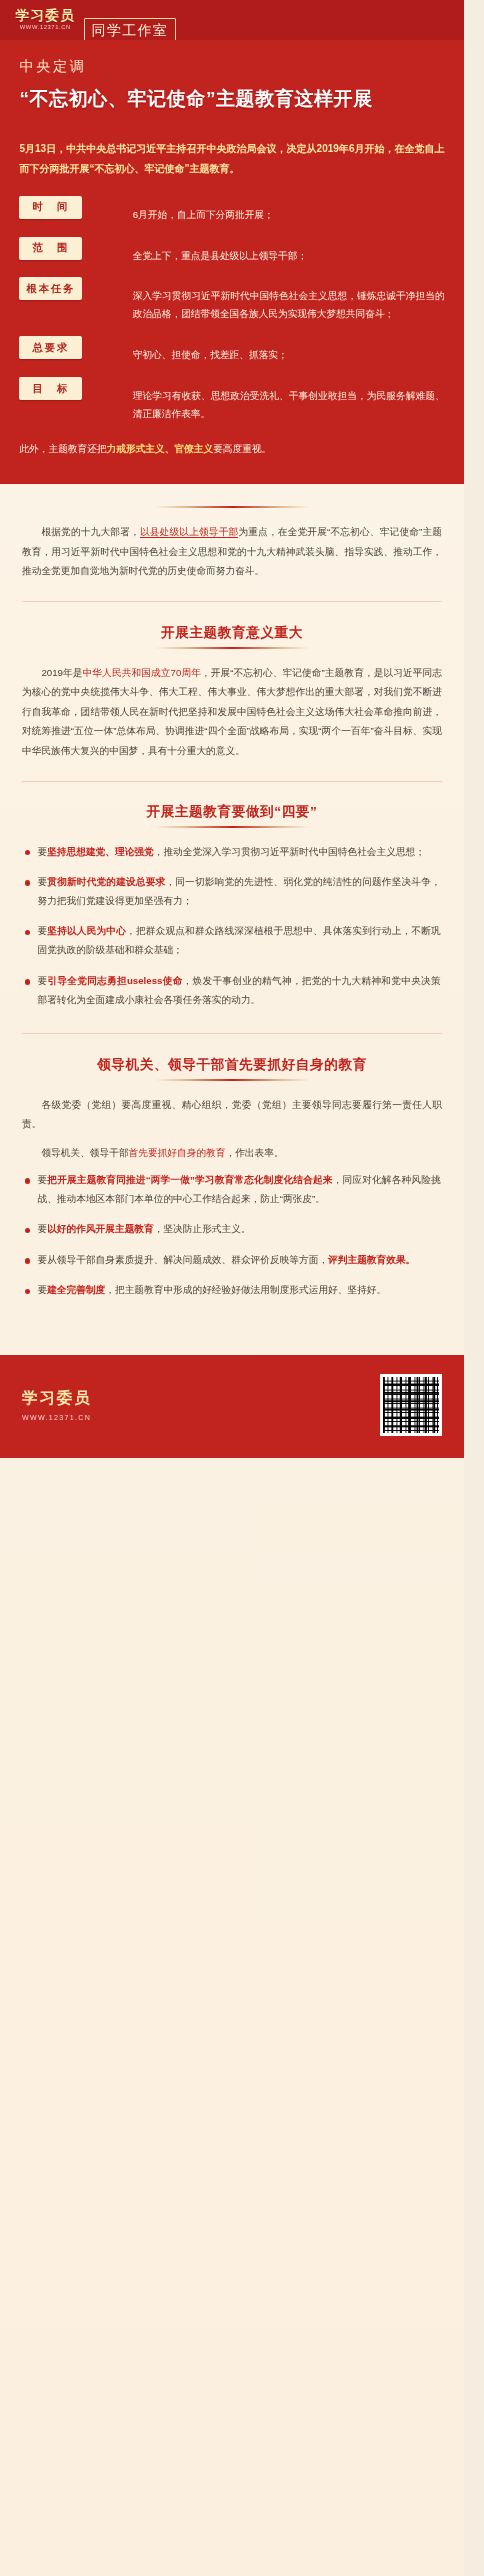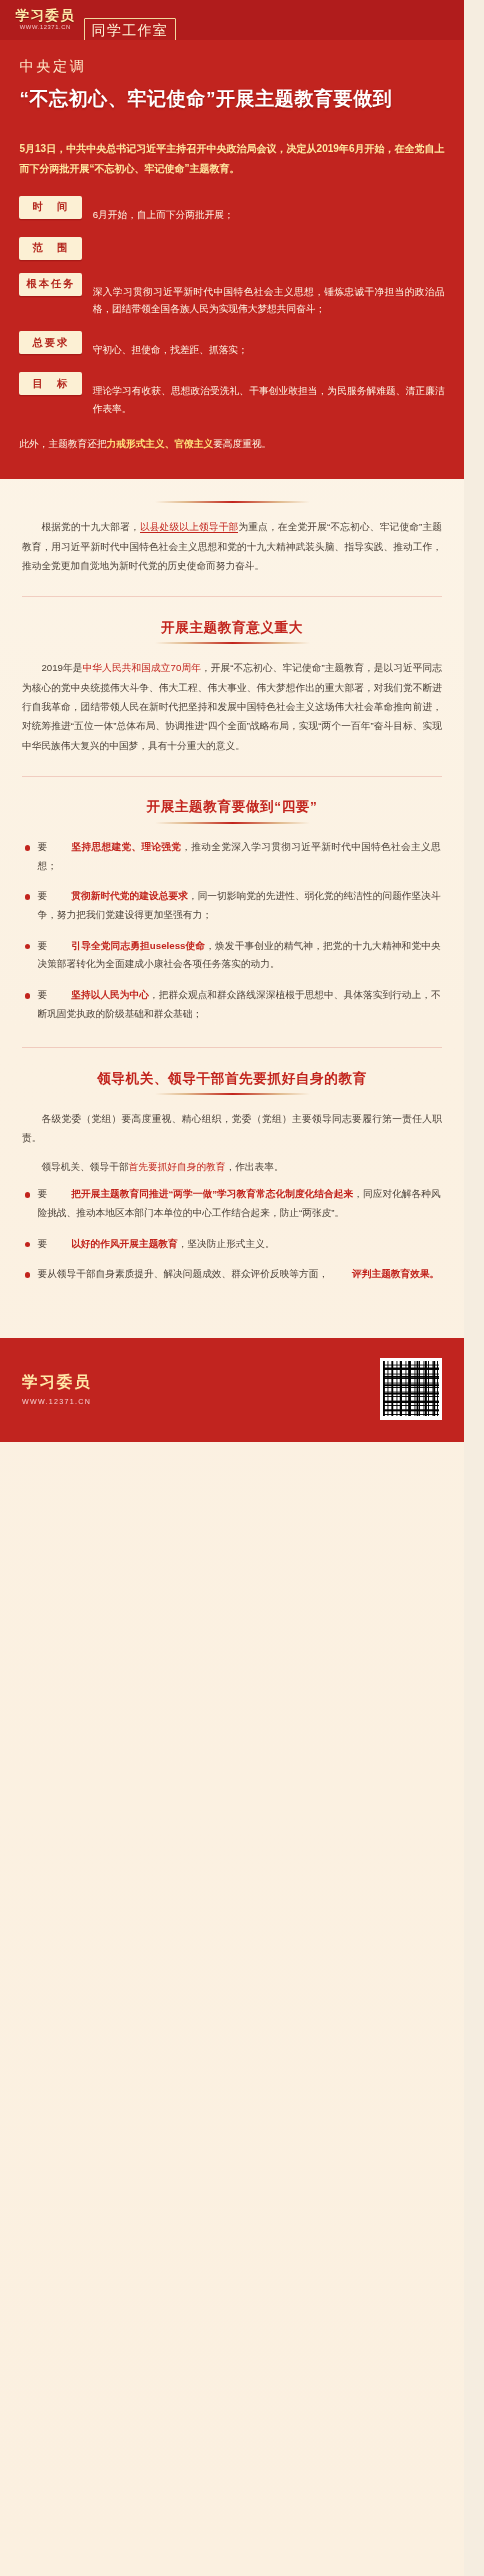--- a/index.html
+++ b/index.html
@@ -91,20 +91,21 @@
     font-size: 10px;
     line-height: 2;
     font-weight: bold;
     text-align: justify;
     padding: 3.9px 0 17px 0;
   }
   .row {
     display: flex;
     align-items: flex-start;
     margin-bottom: 13px;
+    gap: 40px;
   }
   .tag {
     flex: 0 0 63px;
     background: #fcf0d4;
     color: #b3261d;
     font-size: 10.3px;
     font-weight: bold;
     text-align: center;
     padding: 4.5px 0;
     border-radius: 1.9px;
@@ -173,21 +174,21 @@
     content: "";
     position: absolute;
     left: 1.3px;
     top: 7.1px;
     width: 5.8px;
     height: 5.8px;
     border-radius: 50%;
     background: #c2241d;
   }
   li.red { color: #c2241d; }
-  li .strong { color: #c2241d; font-weight: bold; margin-left: 24px; }
+  li .strong { color: #c2241d; font-weight: bold; }
 
   
   .bottom {
     margin-top: 26px;
     background: #c1241f;
     padding: 19.4px 22px 22px 22px;
     display: flex;
     align-items: center;
     justify-content: space-between;
   }
@@ -233,33 +234,34 @@
   <div class="topbar">
     <div class="logo">
       <span class="logo-main">学习委员</span>
       <span class="logo-sub">WWW.12371.CN</span>
     </div>
     <span class="studio-tag">同学工作室</span>
   </div>
 
   <div class="hero">
     <div class="hero-kicker">中央定调</div>
-    <div class="hero-title">“不忘初心、牢记使命”开展主题教育要做到</div>
+    <div class="hero-title">“不忘初心、牢记使命”主题教育这样开展</div>
   </div>
 
   <div class="redpanel">
     <div class="lead">5月13日，中共中央总书记习近平主持召开中央政治局会议，决定从2019年6月开始，在全党自上而下分两批开展“不忘初心、牢记使命”主题教育。</div>
 
     <div id="rows-container">
         <div class="row">
           <div class="tag">时　间</div>
           <div class="row-text">6月开始，自上而下分两批开展；</div>
         </div>
         <div class="row">
           <div class="tag">范　围</div>
+          <div class="row-text">全党上下，重点是县处级以上领导干部；</div>
         </div>
         <div class="row">
           <div class="tag">根本任务</div>
           <div class="row-text">深入学习贯彻习近平新时代中国特色社会主义思想，锤炼忠诚干净担当的政治品格，团结带领全国各族人民为实现伟大梦想共同奋斗；</div>
         </div>
         <div class="row">
           <div class="tag">总要求</div>
           <div class="row-text">守初心、担使命，找差距、抓落实；</div>
         </div>
         <div class="row">
@@ -284,34 +286,35 @@
         <div class="sec-underline"></div>
         <p class="para"><span>2019年是</span><span class="hl">中华人民共和国成立70周年</span><span>，开展“不忘初心、牢记使命”主题教育，是以习近平同志为核心的党中央统揽伟大斗争、伟大工程、伟大事业、伟大梦想作出的重大部署，对我们党不断进行自我革命，团结带领人民在新时代把坚持和发展中国特色社会主义这场伟大社会革命推向前进，对统筹推进“五位一体”总体布局、协调推进“四个全面”战略布局，实现“两个一百年”奋斗目标、实现中华民族伟大复兴的中国梦，具有十分重大的意义。</span></p>
       </div>
       <div class="divider-line"></div>
       <div class="section">
         <div class="sec-title">开展主题教育要做到“四要”</div>
         <div class="sec-underline"></div>
         <ul class="bullets">
           <li class="red"><span>要</span><span class="strong">坚持思想建党、理论强党</span><span>，推动全党深入学习贯彻习近平新时代中国特色社会主义思想；</span></li>
           <li class="red"><span>要</span><span class="strong">贯彻新时代党的建设总要求</span><span>，同一切影响党的先进性、弱化党的纯洁性的问题作坚决斗争，努力把我们党建设得更加坚强有力；</span></li>
+          <li class="red"><span>要</span><span class="strong">坚持以人民为中心</span><span>，把群众观点和群众路线深深植根于思想中、具体落实到行动上，不断巩固党执政的阶级基础和群众基础；</span></li>
           <li class="red"><span>要</span><span class="strong">引导全党同志勇担useless使命</span><span>，焕发干事创业的精气神，把党的十九大精神和党中央决策部署转化为全面建成小康社会各项任务落实的动力。</span></li>
-          <li class="red"><span>要</span><span class="strong">坚持以人民为中心</span><span>，把群众观点和群众路线深深植根于思想中、具体落实到行动上，不断巩固党执政的阶级基础和群众基础；</span></li>
         </ul>
       </div>
       <div class="divider-line"></div>
       <div class="section">
         <div class="sec-title">领导机关、领导干部首先要抓好自身的教育</div>
         <div class="sec-underline"></div>
         <p class="para"><span>各级党委（党组）要高度重视、精心组织，党委（党组）主要领导同志要履行第一责任人职责。</span></p>
         <p class="para"><span>领导机关、领导干部</span><span class="hl">首先要抓好自身的教育</span><span>，作出表率。</span></p>
         <ul class="bullets">
           <li class="red"><span>要</span><span class="strong">把开展主题教育同推进“两学一做”学习教育常态化制度化结合起来</span><span>，同应对化解各种风险挑战、推动本地区本部门本单位的中心工作结合起来，防止“两张皮”。</span></li>
           <li class="red"><span>要</span><span class="strong">以好的作风开展主题教育</span><span>，坚决防止形式主义。</span></li>
           <li class="red"><span>要从领导干部自身素质提升、解决问题成效、群众评价反映等方面，</span><span class="strong">评判主题教育效果。</span></li>
+          <li class="red"><span>要</span><span class="strong">建全完善制度</span><span>，把主题教育中形成的好经验好做法用制度形式运用好、坚持好。</span></li>
         </ul>
       </div>
     </div>
 
   <div class="spacer"></div>
 
   <div class="bottom">
     <div class="bottom-left">
       <span class="bottom-logo-main">学习委员</span>
       <span class="bottom-logo-sub">WWW.12371.CN</span>

